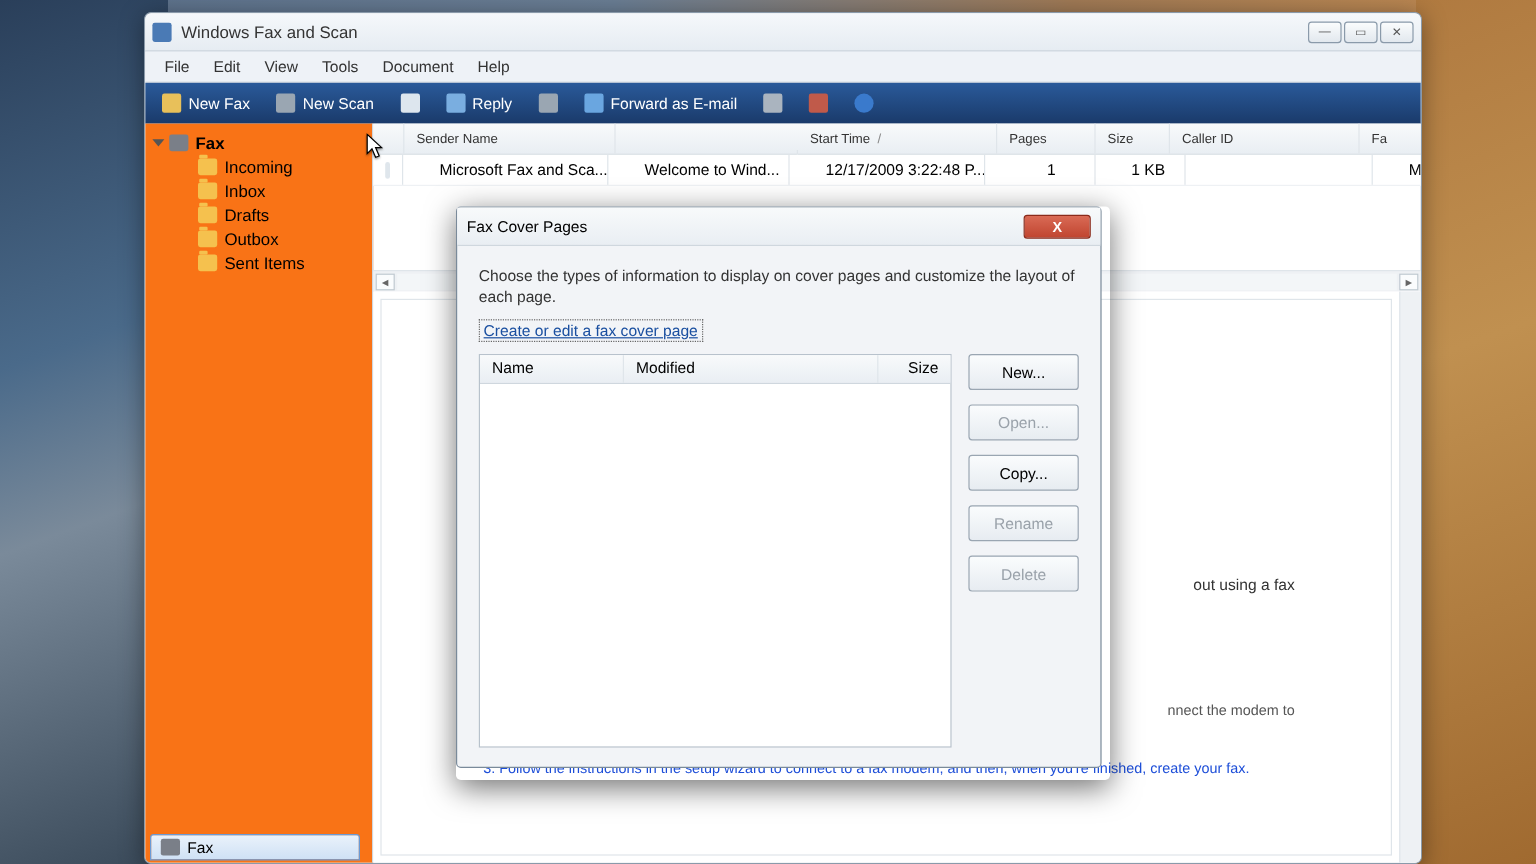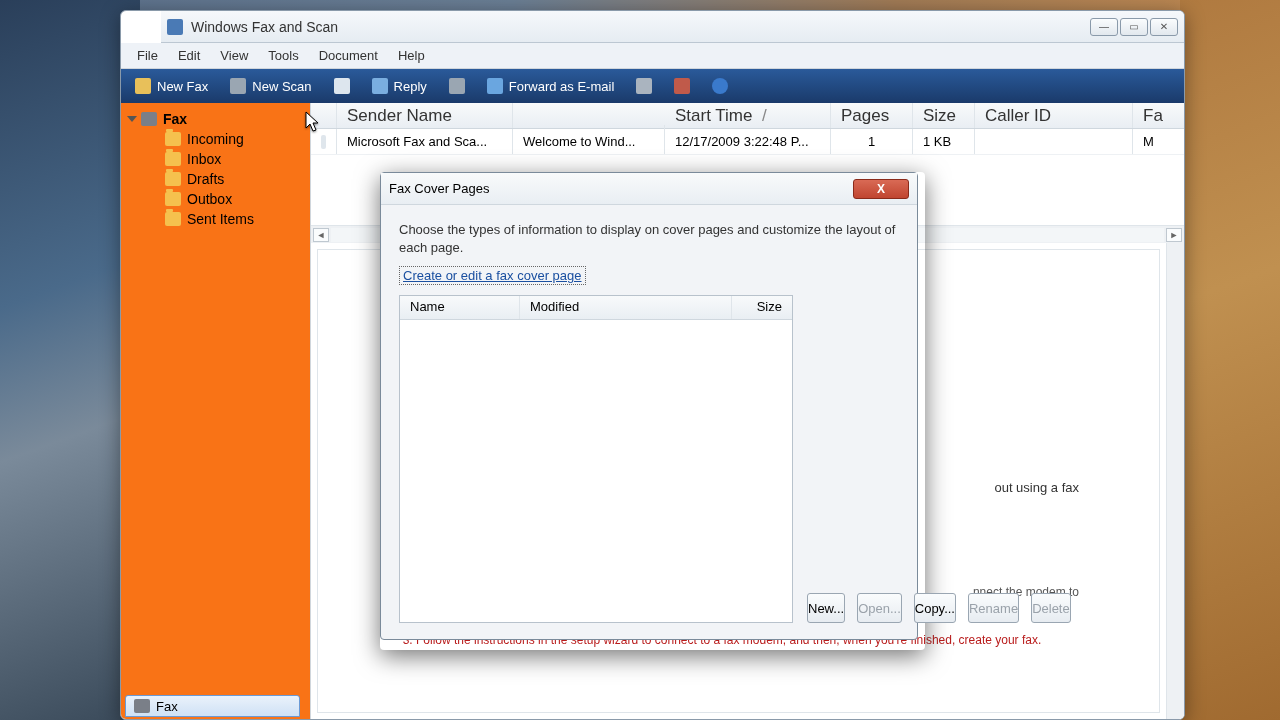--- a/index.html
+++ b/index.html
@@ -19,21 +19,21 @@
   .app-window {
     position:absolute; left:120px; top:10px; width:1065px; height:710px;
     background:#fff; border:1px solid #8a9aaa; border-radius:6px;
     box-shadow:0 4px 20px rgba(0,0,0,.4);
     display:flex; flex-direction:column;
     overflow:hidden;
   }
   .title-bar {
     height:32px; display:flex; align-items:center;
     background: linear-gradient(#f5f8fb,#e6ecf2);
-    border-bottom:1px solid #bcc7d2; padding:0 6px;margin-left:40px;
+    border-bottom:1px solid #bcc7d2; padding:0 6px;
   }
   .title-icon {width:16px;height:16px;background:#4a7ab5;margin-right:8px;border-radius:2px;}
   .title-text {font-size:14px;color:#333;}
   .win-buttons {margin-left:auto;display:flex;gap:2px;}
   .win-btn {width:28px;height:18px;border:1px solid #8a9aaa;border-radius:3px;
     background:linear-gradient(#fafcfd,#e2e8ee);display:flex;align-items:center;justify-content:center;
     font-size:10px;color:#555;cursor:pointer;}
   .menu-bar {height:26px;background:#eef2f7;display:flex;align-items:center;gap:4px;padding:0 8px;border-bottom:1px solid #d0d6dc;}
   .menu-item {font-size:13px;color:#333;padding:2px 8px;cursor:pointer;}
   .toolbar {
@@ -46,23 +46,23 @@
   .tool-icon{width:16px;height:16px;border-radius:2px;display:inline-block;}
   .content-area{flex:1;display:flex;min-height:0;position:relative;}
   .sidebar{width:190px;background:#f97316;border-right:1px solid #d0d6dc;padding:6px 4px;}
   .tree-item{display:flex;align-items:center;gap:6px;padding:2px 4px;font-size:14px;cursor:pointer;}
   .tree-item.child{padding-left:40px;}
   .folder-icon{width:16px;height:14px;background:#f5c14e;border-radius:2px;position:relative;}
   .folder-icon::before{content:"";position:absolute;top:-3px;left:1px;width:7px;height:3px;background:#f5c14e;border-radius:1px;}
   .printer-icon{width:16px;height:14px;background:#7a7f88;border-radius:2px;}
   .tri{width:0;height:0;border-top:5px solid transparent;border-bottom:5px solid transparent;border-left:6px solid #555;transform:rotate(90deg);}
   .main-pane{flex:1;display:flex;flex-direction:column;min-width:0;}
-  .list-header{height:26px;background:linear-gradient(#f8fafb,#e9eef3);display:flex;align-items:center;border-bottom:1px solid #cfd7de;font-size:17px;color:#333;}
+  .list-header{height:26px;background:linear-gradient(#f8fafb,#e9eef3);display:flex;align-items:center;border-bottom:1px solid #cfd7de;font-size:11px;color:#333;}
   .col{padding:0 10px;border-right:1px solid #dfe5ea;height:100%;display:flex;align-items:center;overflow:hidden;white-space:nowrap;}
-  .list-row{height:26px;display:flex;align-items:center;font-size:13px;background:#fff;border-bottom:1px solid #eef1f4;}
+  .list-row{height:26px;display:flex;align-items:center;font-size:13px;background:#fff;border-bottom:1px solid #eef1f4;gap:20px;}
   .hscroll-strip{height:18px;background:#eef1f4;border-top:1px solid #dfe5ea;display:flex;align-items:center;padding:0 2px;}
   .hscroll-strip .arrow{width:16px;height:14px;border:1px solid #bfc8d0;background:#fafcfd;font-size:9px;display:flex;align-items:center;justify-content:center;color:#666;}
   .hscroll-strip .track{flex:1;height:14px;background:#f3f6f8;margin:0 2px;}
   .preview-area{flex:1;background:#fff;position:relative;display:flex;}
   .preview-content{flex:1;margin:6px;border:1px solid #dfe5ea;background:#fff;padding:40px 80px;font-size:13px;color:#333;overflow:hidden;}
   .preview-content .band{height:18px;background:#d8dce0;margin:4px 0;}
   .preview-scroll{width:18px;background:#eef1f4;border-left:1px solid #dfe5ea;}
   .status-tab{position:absolute;left:2px;bottom:-14px;width:175px;height:22px;
     border:1px solid #6a9ad6;background:linear-gradient(#eaf2fb,#cfe1f5);border-radius:3px 3px 0 0;
     display:flex;align-items:center;gap:6px;padding:0 8px;font-size:13px;}
@@ -81,33 +81,33 @@
     background:linear-gradient(#d96a55,#c04530);border:1px solid #8a2a1a;border-radius:3px;
     color:#fff;display:flex;align-items:center;justify-content:center;font-size:12px;cursor:pointer;font-weight:bold;}
   .dialog-body{flex:1;padding:16px 18px;display:flex;flex-direction:column;}
   .dialog-desc{font-size:13px;color:#333;line-height:1.35;margin-bottom:10px;}
   .dialog-link{color:#1a4fa0;text-decoration:underline;font-size:13px;
     border:1px dotted #666;padding:1px 3px;display:inline-block;cursor:pointer;}
   .dialog-mid{flex:1;display:flex;gap:14px;margin-top:10px;}
   .dialog-list{flex:1;border:1px solid #b8c2cc;background:#fff;display:flex;flex-direction:column;}
   .dialog-list-header{height:24px;background:linear-gradient(#f8fafb,#e9eef3);display:flex;border-bottom:1px solid #cfd7de;}
   .dialog-col{font-size:13px;padding:3px 10px;border-right:1px solid #dfe5ea;}
-  .dialog-buttons{width:92px;display:flex;flex-direction:row;gap:12px;align-items:flex-end;}
+  .dialog-buttons{width:92px;display:flex;flex-direction:column;gap:12px;}
   .dbtn{height:30px;border:1px solid #9aa6b2;border-radius:3px;
     background:linear-gradient(#fafcfd,#e7ecf1);font-size:13px;cursor:pointer;
     display:flex;align-items:center;justify-content:center;}
   .dbtn.disabled{color:#9aa2aa;cursor:default;}
   .dialog-footer{display:flex;justify-content:flex-end;margin-top:8px;}
   .close-btn{width:90px;height:28px;border:1px solid #4a8acc;border-radius:3px;
     background:linear-gradient(#f4faff,#d7e9f9);font-size:13px;cursor:pointer;
     display:flex;align-items:center;justify-content:center;}
   .cursor{position:absolute;left:305px;top:111px;z-index:80;width:16px;height:22px;}
   .cursor svg{filter:drop-shadow(0 1px 1px rgba(0,0,0,.5));}
   ol.steps{margin-left:18px;margin-top:8px;}
-  ol.steps li{margin-bottom:12px;font-size:12px;color:#b91c1c;}
+  ol.steps li{margin-bottom:12px;font-size:12px;color:#1d4ed8;}
 </style>
 </head>
 <body>
 
 <div class="wallpaper-left"></div>
 <div class="wallpaper-right"></div>
 
 <div class="app-window">
 
   <div class="title-bar">

